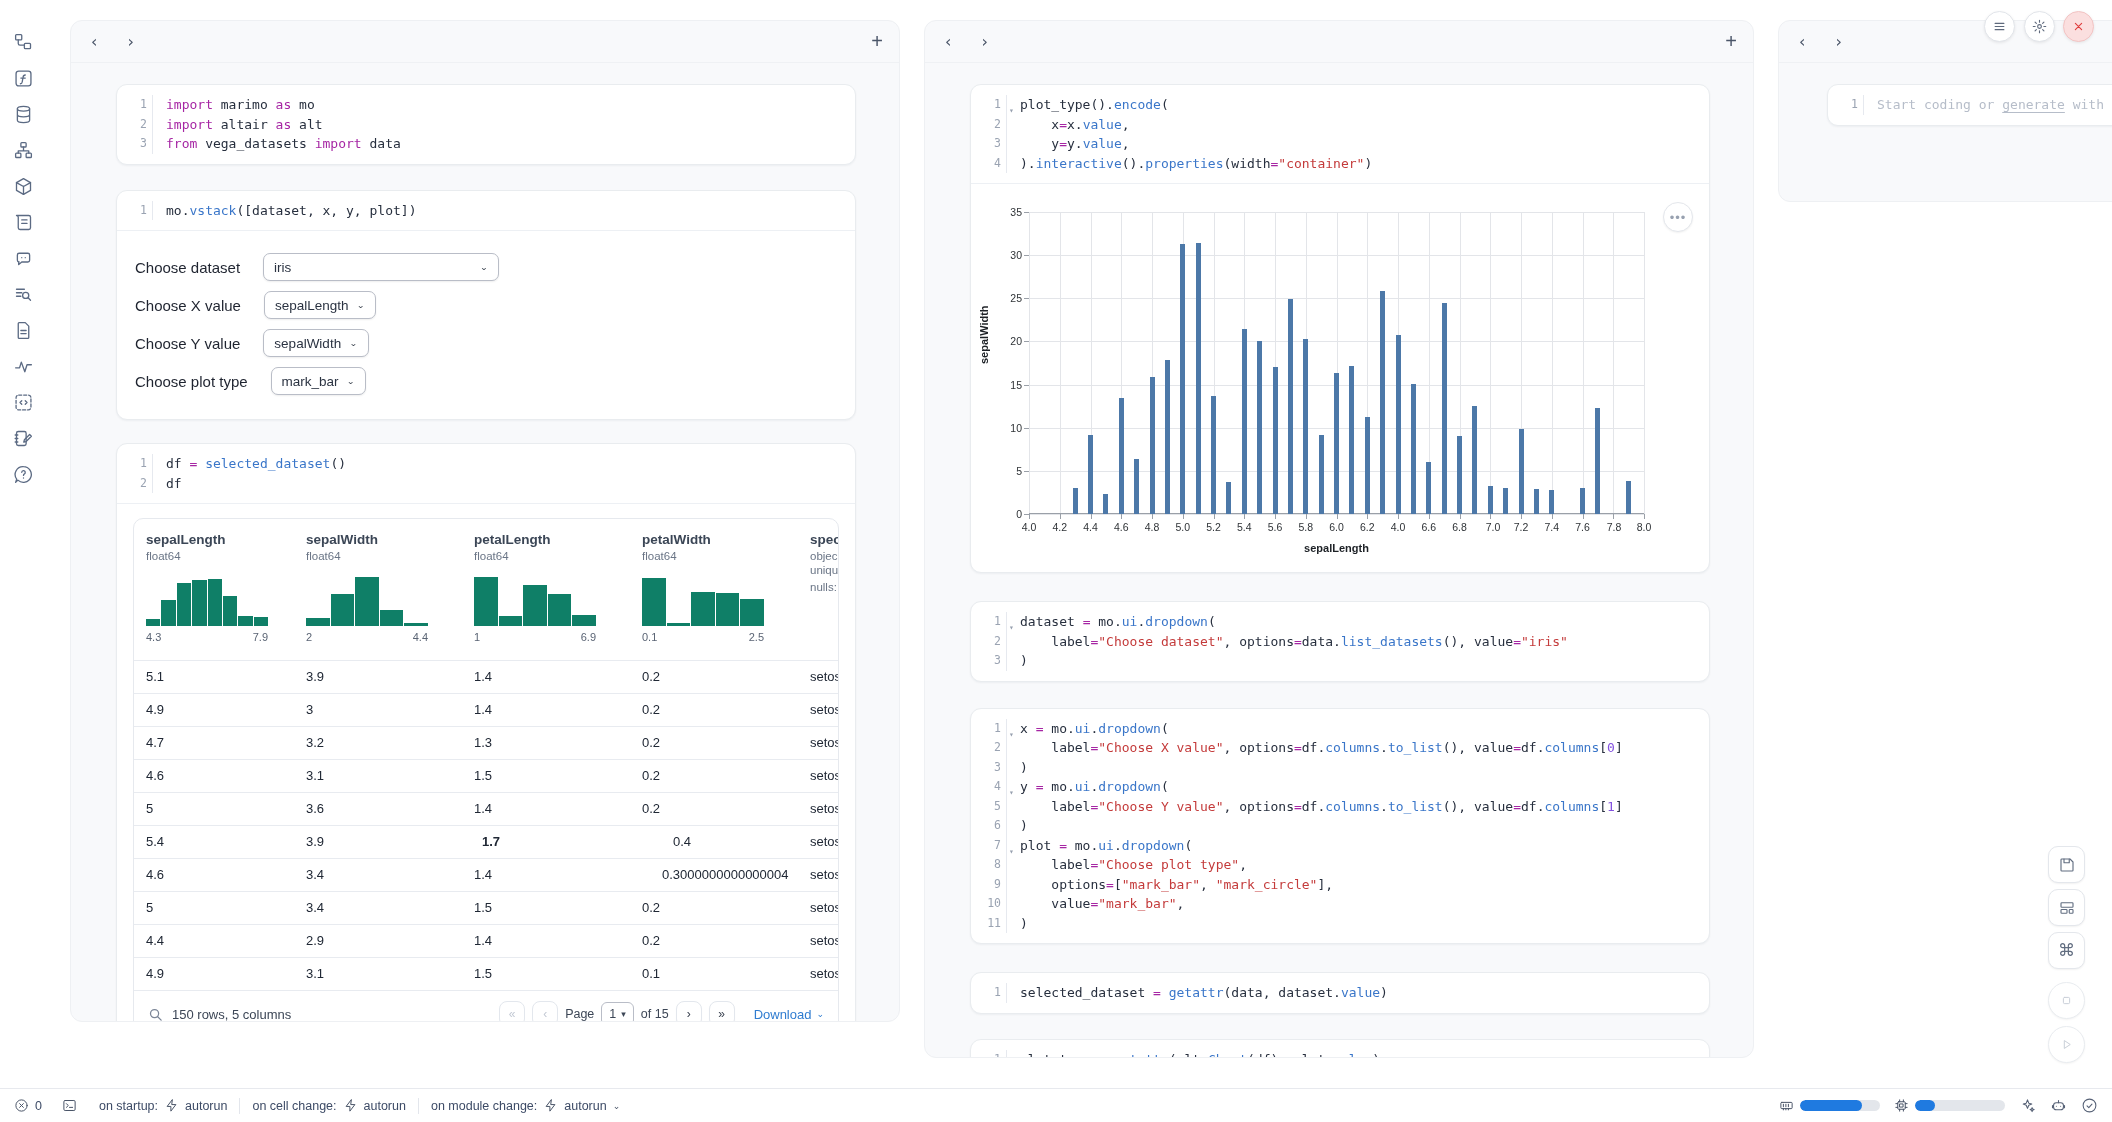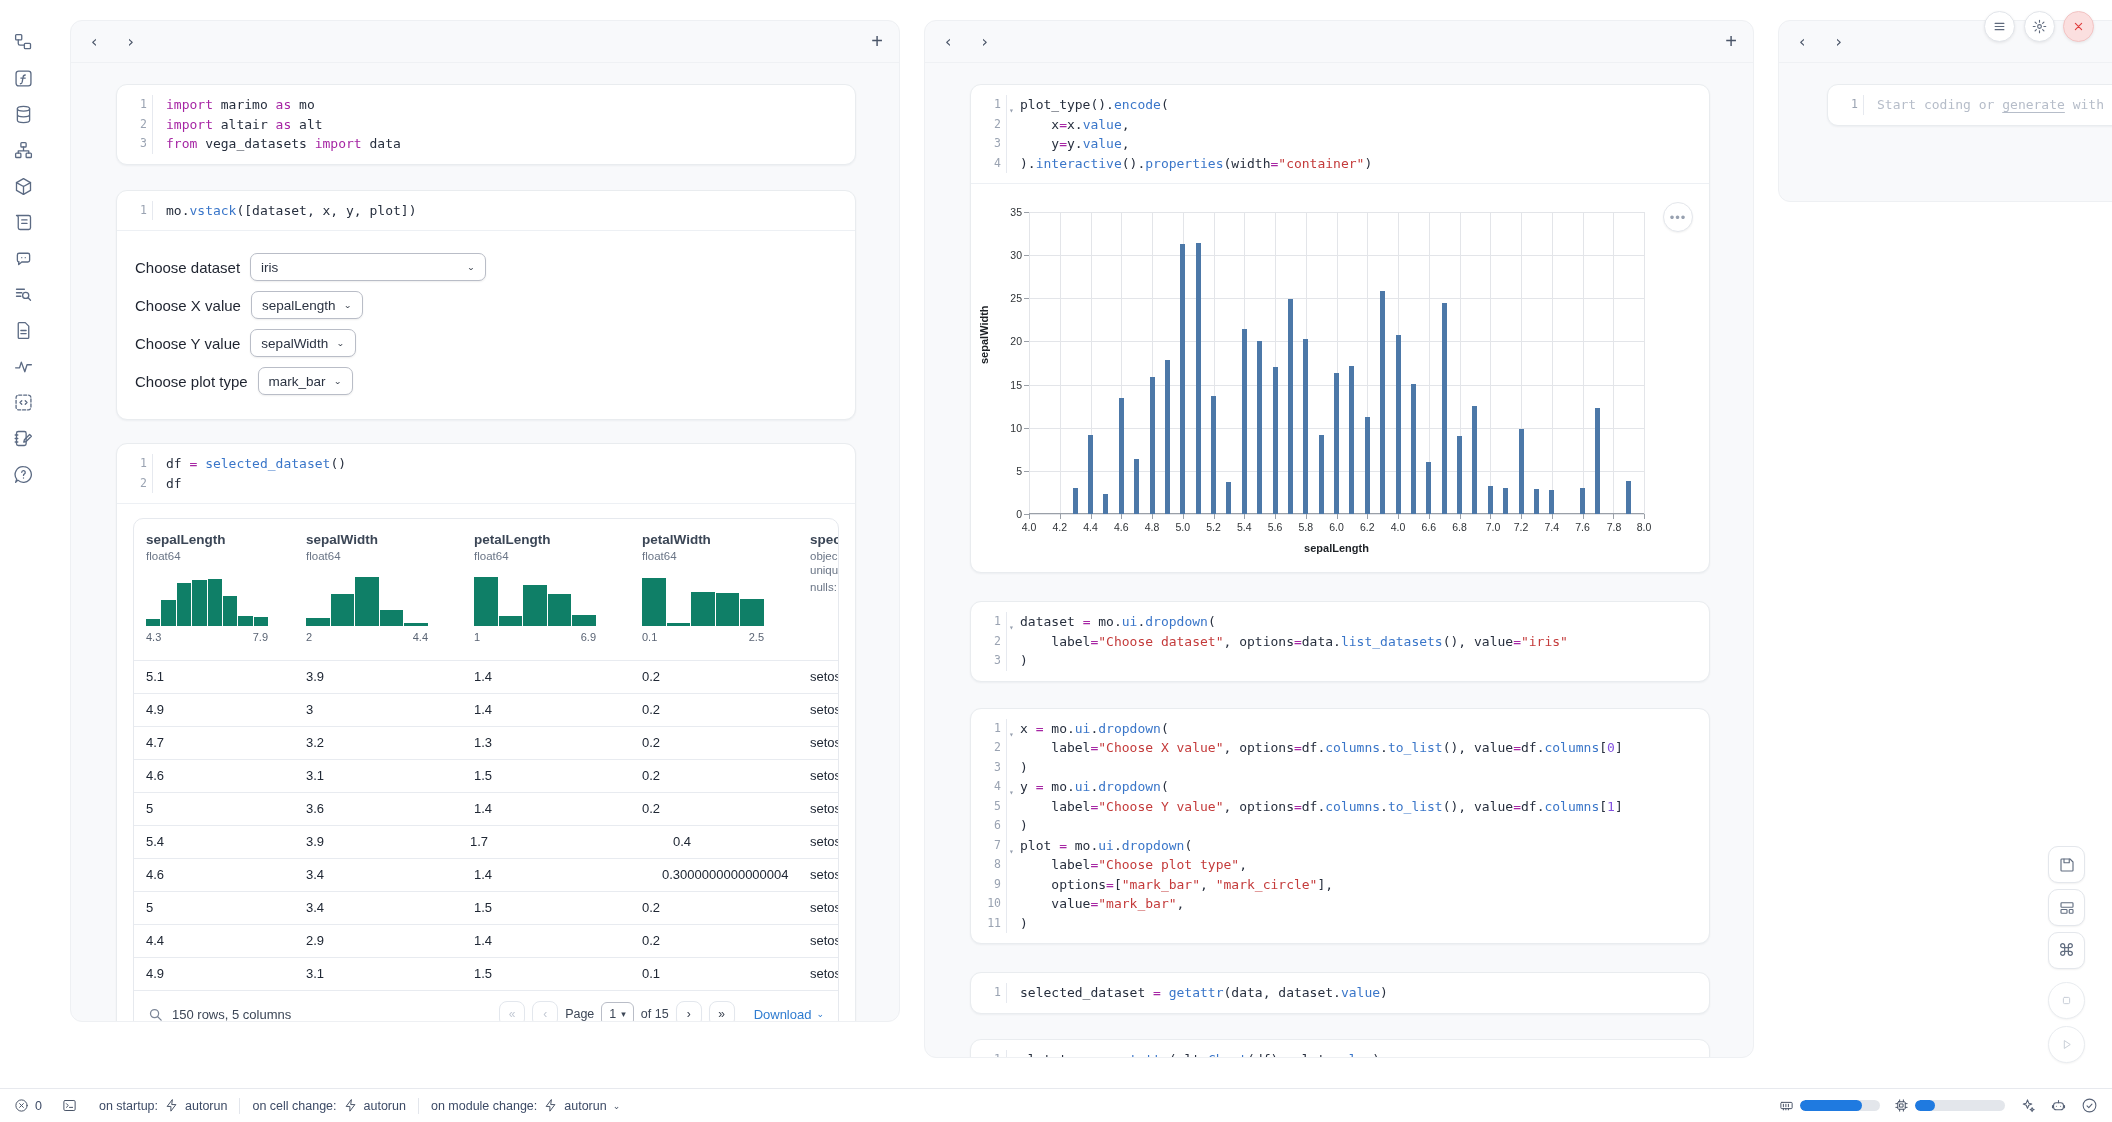--- a/index.html
+++ b/index.html
@@ -34,21 +34,21 @@
     border-right:1px solid #e6e9ef; position:relative; }
   .fold { font-size:8px; color:#97a0af; position:absolute; right:-3px; top:6px; transform:translateX(100%); }
   .ltext { padding-left:13px; white-space:pre; }
   .tk-kw { color:#a626a4; } .tk-op { color:#a626a4; } .tk-str { color:#c43b3b; }
   .tk-fn { color:#3a76c9; } .tk-num { color:#8250df; }
 
   .out { border-top:1px solid #edf0f4; }
 
   
   .controls { padding:12px 18px 14px 18px; }
-  .ctl-row { display:flex; align-items:center; gap:10px; margin:10px 0; }
+  .ctl-row { display:flex; align-items:center; gap:23px; margin:10px 0; }
   .ctl-label { font-size:15px; color:#1f2430; }
   .select { display:inline-flex; align-items:center; justify-content:space-between; gap:8px;
     border:1px solid #b9bdc7; border-radius:7px; background:#fff; padding:3px 10px; height:28px;
     font-size:13.5px; color:#2b3342; box-shadow:0 1px 2px rgba(0,0,0,.07); cursor:pointer; }
   .select .car { font-size:10px; color:#3c4450; transform:scaleY(.8); }
 
   
   .dftable { background:#fff; border:1px solid #e6e9ee; border-radius:10px; margin:14px 16px 15px 16px;
     position:relative; overflow:hidden; height:517px; }
   .thead { position:relative; height:141px; }
@@ -400,21 +400,21 @@
               <div class="tr">
                 <span class="td" style="left: 12px;">5</span>
                 <span class="td" style="left: 172px;">3.6</span>
                 <span class="td" style="left: 340px;">1.4</span>
                 <span class="td" style="left: 508px;">0.2</span>
                 <span class="td" style="left: 676px;">setos</span>
               </div>
               <div class="tr">
                 <span class="td" style="left: 12px;">5.4</span>
                 <span class="td" style="left: 172px;">3.9</span>
-                <span class="td" style="left: 336px;">1.7</span>
+                <span class="td" style="left: 348px; font-weight: bold;">1.7</span>
                 <span class="td" style="left: 508px; margin-left: 31px;">0.4</span>
                 <span class="td" style="left: 676px;">setos</span>
               </div>
               <div class="tr">
                 <span class="td" style="left: 12px;">4.6</span>
                 <span class="td" style="left: 172px;">3.4</span>
                 <span class="td" style="left: 340px;">1.4</span>
                 <span class="td" style="left: 528px;">0.3000000000000004</span>
                 <span class="td" style="left: 676px;">setos</span>
               </div>

